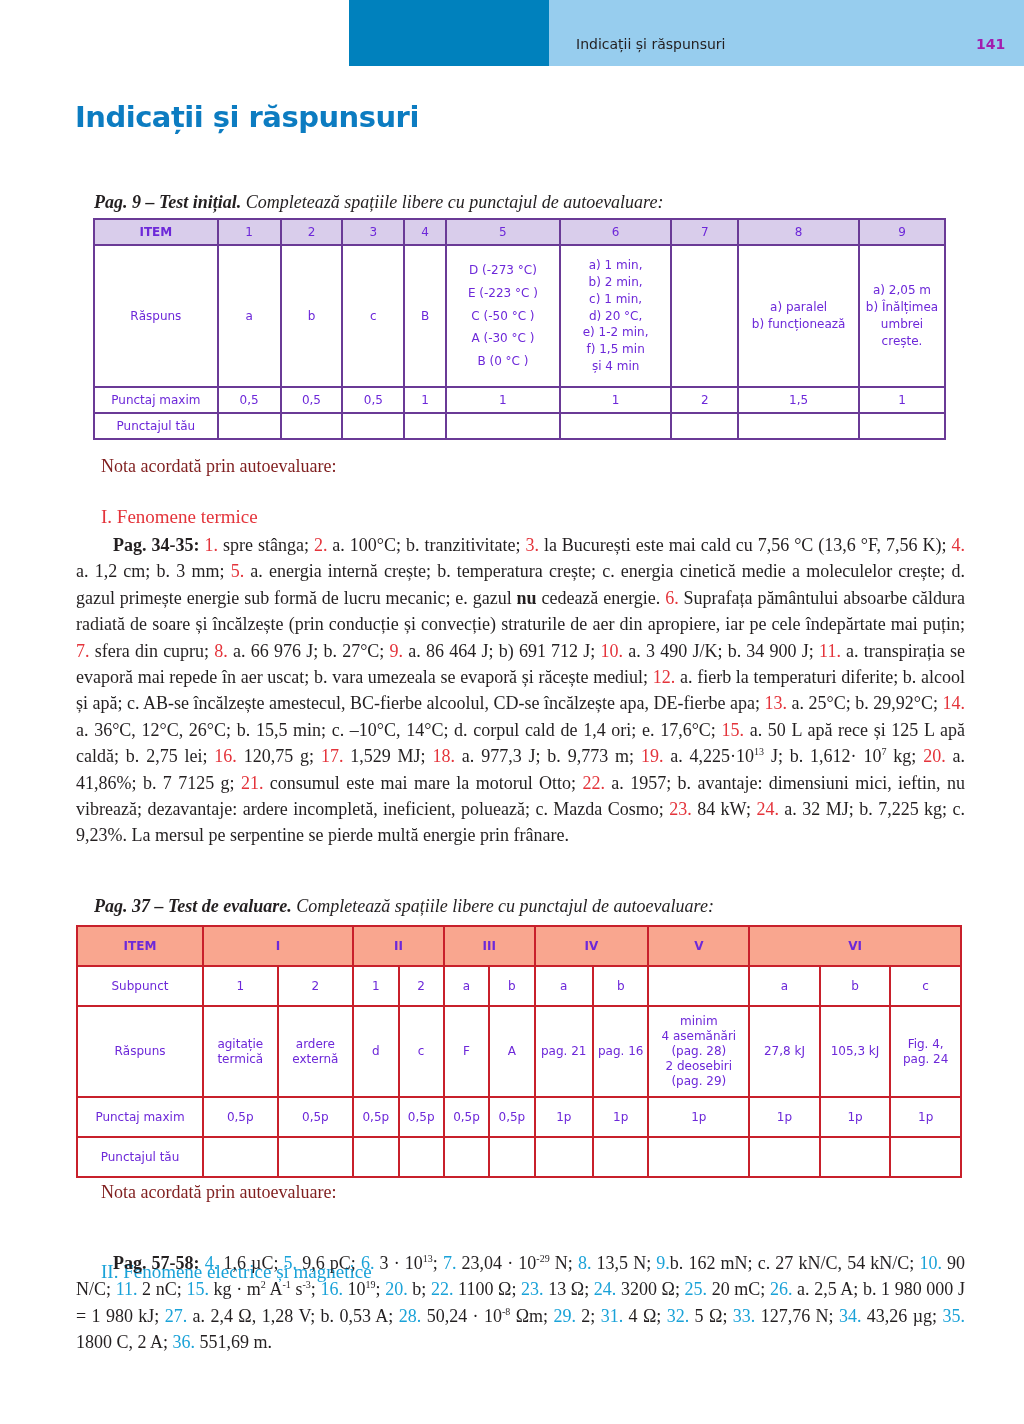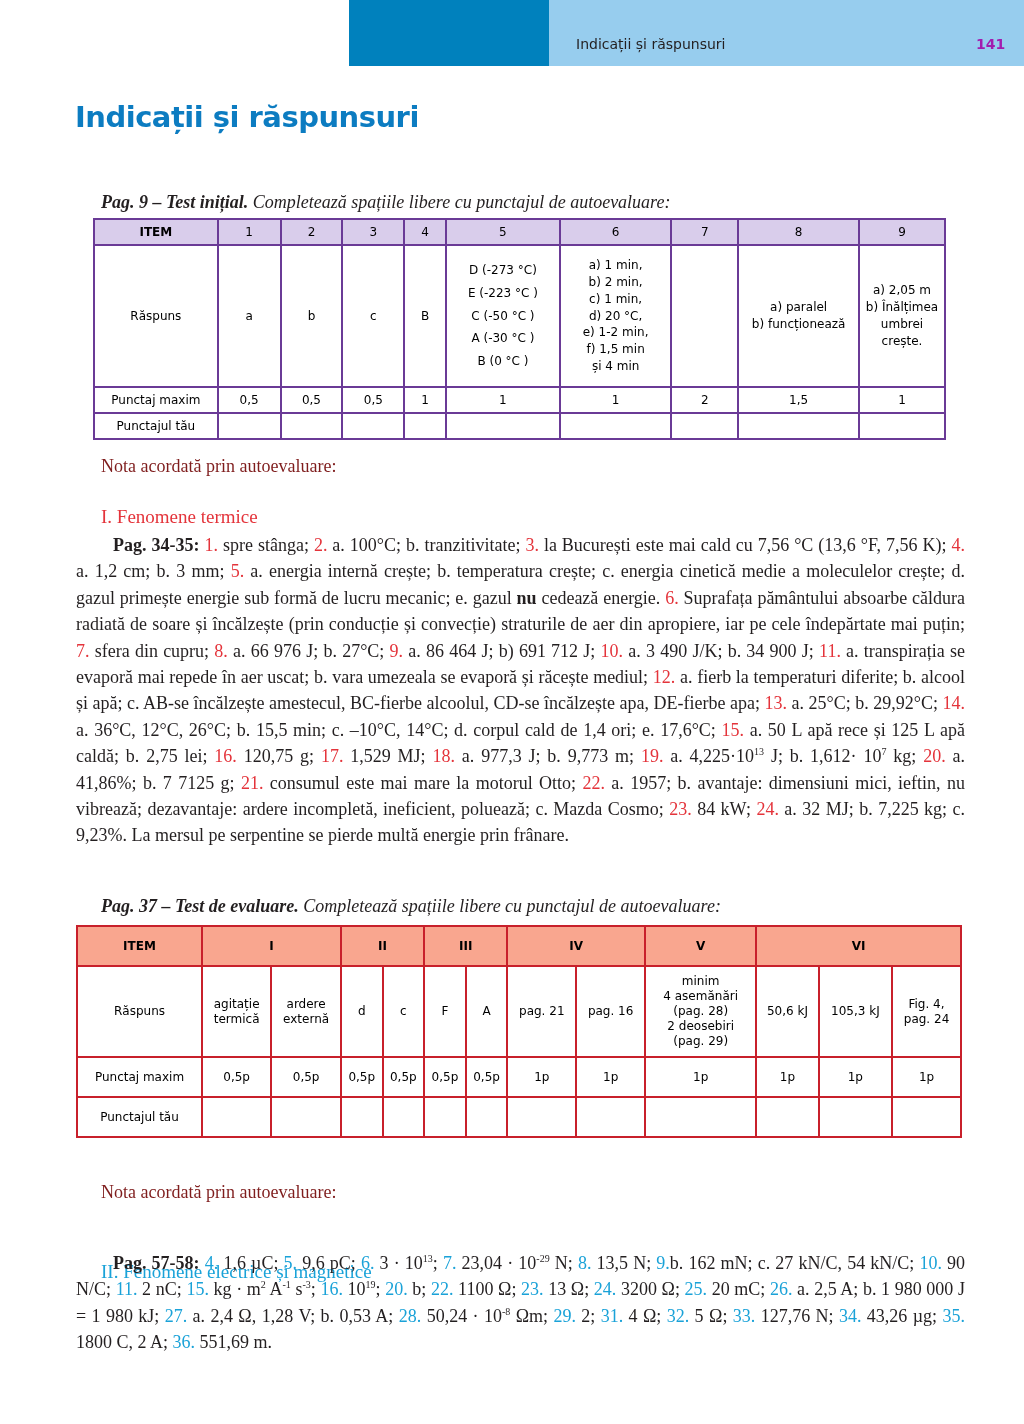--- a/index.html
+++ b/index.html
@@ -6,24 +6,24 @@
   html, body { width: 1024px; height: 1424px; background: #ffffff; overflow: hidden; }
   body { position: relative; font-family: "Liberation Serif", serif; color: #231f20; }
 
   .hdr-dark { position: absolute; left: 349px; top: 0; width: 200px; height: 66px; background: #0081bd; }
   .hdr-light { position: absolute; left: 549px; top: 0; width: 475px; height: 66px; background: #97cdee; }
   .hdr-title { position: absolute; left: 576px; top: 36px; font-family: "DejaVu Sans", sans-serif; font-size: 14px; color: #231f20; }
   .hdr-page { position: absolute; left: 976px; top: 36px; font-family: "DejaVu Sans", sans-serif; font-size: 14px; font-weight: bold; color: #a21caf; }
 
   .page-title { position: absolute; left: 75px; top: 100px; font-family: "DejaVu Sans", sans-serif; font-weight: bold; font-size: 29px; color: #0c7cc1; letter-spacing: -0.5px; }
 
-  .test-heading { position: absolute; left: 101px; font-size: 18px; font-style: italic; color: #231f20; }
+  .test-heading { position: absolute; left: 94px; font-size: 18px; font-style: italic; color: #231f20; }
   .test-heading b { font-weight: bold; }
 
-  table { border-collapse: collapse; position: absolute; font-family: "DejaVu Sans", sans-serif; font-size: 12px; color: #000000; }
+  table { border-collapse: collapse; position: absolute; font-family: "DejaVu Sans", sans-serif; font-size: 12px; color: #6d28d9; }
   td { text-align: center; vertical-align: middle; line-height: 1.4; }
 
   .t1 { left: 93px; top: 218px; width: 853px; }
   .t1 td { border: 2px solid #6a3a96; }
   .t1 .head td { background: #d9cdeb; height: 26px; }
   .t1 .head td.item { font-weight: bold; }
 
   .t2 { left: 76px; top: 925px; width: 886px; }
   .t2 td { border: 2px solid #c8202b; }
   .t2 .head td { background: #f9a68f; height: 40px; font-weight: bold; }
@@ -116,32 +116,47 @@
   <tbody>
       <tr class="head" id="t2-head">
     <td style="width:125px">ITEM</td>
   <td colspan="2">I</td>
         <td colspan="2">II</td>
         <td colspan="2">III</td>
         <td colspan="2">IV</td>
         <td colspan="1">V</td>
         <td colspan="3">VI</td>
       </tr>
+  <tr style="height:40px" id="t2-sub">
+    <td>Subpunct</td>
+  <td style="width: 74px;">1</td>
+        <td style="width: 75px;">2</td>
+        <td style="width: 45px;">1</td>
+        <td style="width: 45px;">2</td>
+        <td style="width: 45px;">a</td>
+        <td style="width: 45px;">b</td>
+        <td style="width: 58px;">a</td>
+        <td style="width: 55px;">b</td>
+        <td style="width: 100px;"></td>
+        <td style="width: 70px;">a</td>
+        <td style="width: 70px;">b</td>
+        <td style="width: 70px;">c</td>
+      </tr>
   <tr style="height:91px" id="t2-ans">
     <td>Răspuns</td>
   <td style="line-height: 1.25;">agitație<br>termică</td>
         <td style="line-height: 1.25;">ardere<br>externă</td>
         <td style="line-height: 1.25;">d</td>
         <td style="line-height: 1.25;">c</td>
         <td style="line-height: 1.25;">F</td>
         <td style="line-height: 1.25;">A</td>
         <td style="line-height: 1.25;">pag. 21</td>
         <td style="line-height: 1.25;">pag. 16</td>
         <td style="line-height: 1.25;">minim<br>4 asemănări<br>(pag. 28)<br>2 deosebiri<br>(pag. 29)</td>
-        <td style="line-height: 1.25;">50,6 kJ</td>
+        <td style="line-height: 1.25;">27,8 kJ</td>
         <td style="line-height: 1.25;">105,3 kJ</td>
         <td style="line-height: 1.25; margin-left: 40px;">Fig. 4,<br>pag. 24</td>
       </tr>
   <tr style="height:40px" id="t2-max">
     <td>Punctaj maxim</td>
   <td>0,5p</td>
         <td>0,5p</td>
         <td>0,5p</td>
         <td>0,5p</td>
         <td>0,5p</td>

